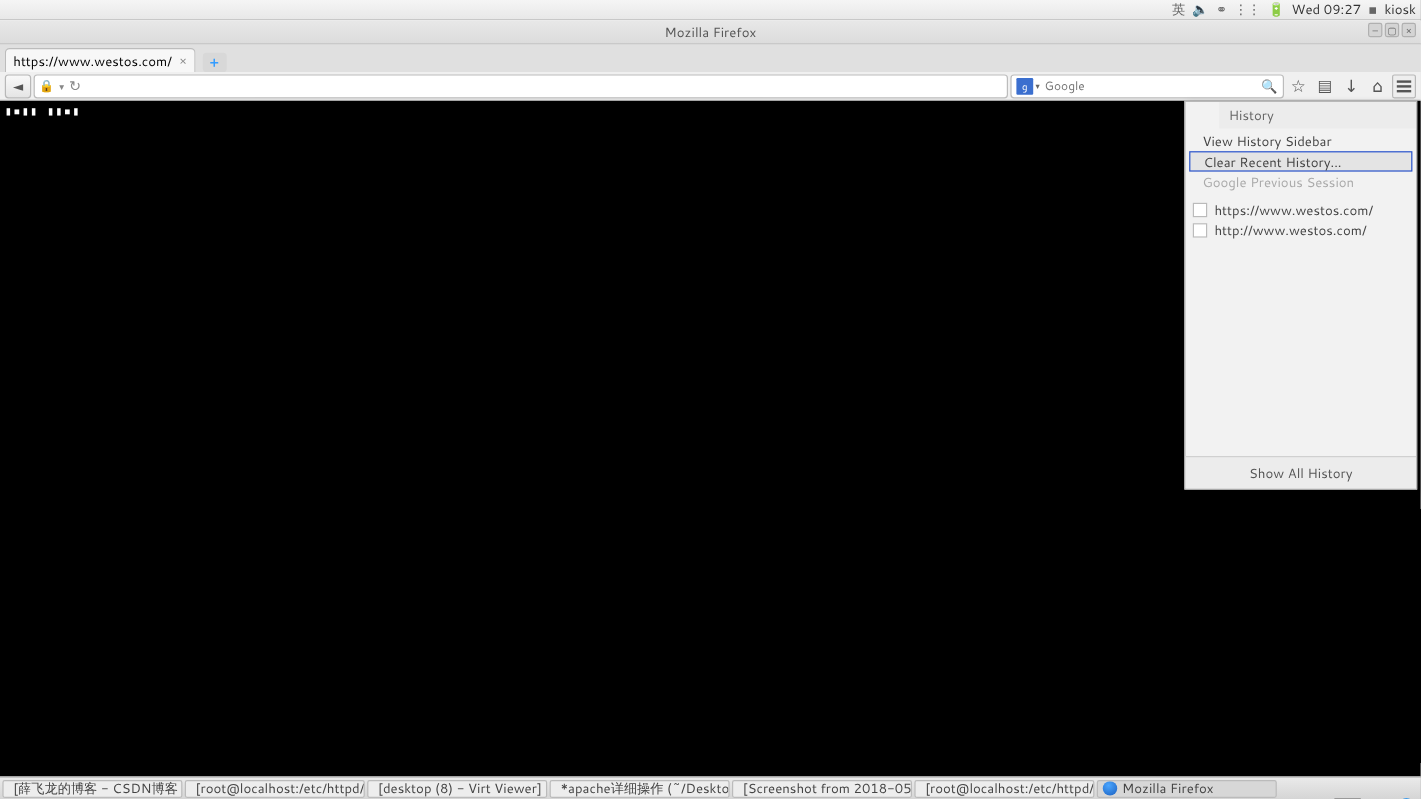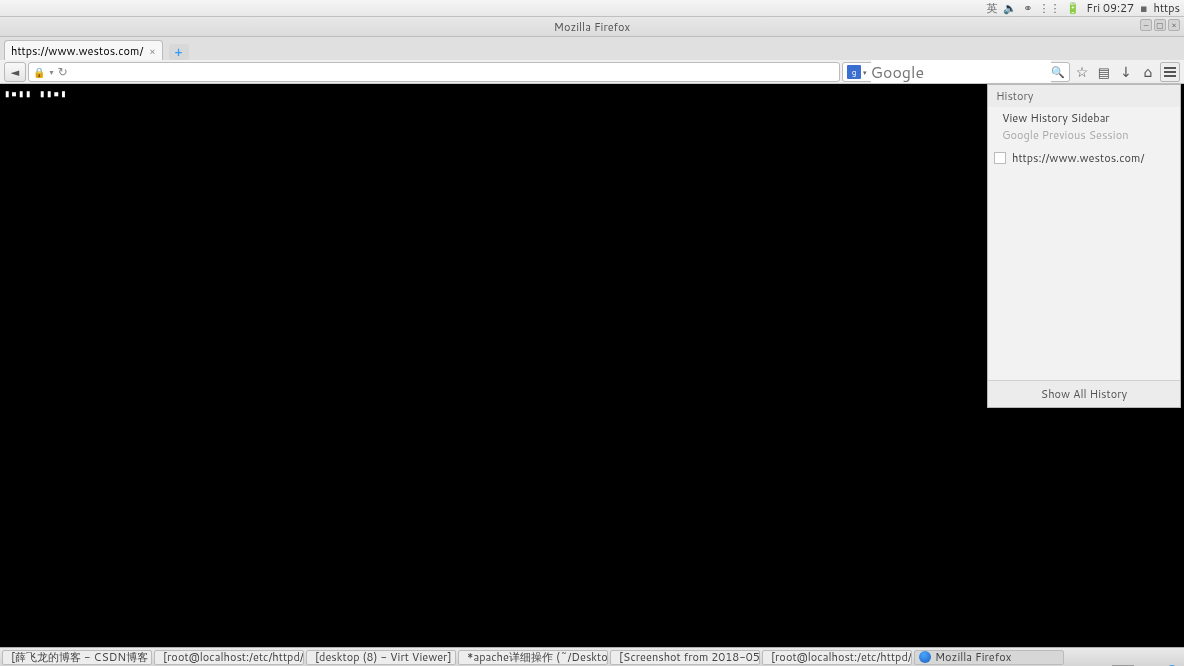--- a/index.html
+++ b/index.html
@@ -30,40 +30,40 @@
 .nav-btn { width: 22px; height: 20px; border-radius: 3px; border: 1px solid #b8b8b8; background: linear-gradient(#f9f9f9,#e5e5e5); display: flex; align-items: center; justify-content: center; color: #555; }
 .urlbar { flex: 1; height: 20px; border: 1px solid #bcbcbc; border-radius: 3px; background: #fff; display: flex; align-items: center; padding: 0 4px; gap: 4px; }
 .lock-icon { color: #888; font-size: 10px; }
 .urlbar-text { flex: 1; color: #555; }
 .urlbar-right { display: flex; align-items: center; gap: 4px; color: #888; }
 .urlbar-right .dd { font-size: 8px; }
 .urlbar-right .reload { font-size: 12px; }
 .searchbar { width: 228px; height: 20px; border: 1px solid #bcbcbc; border-radius: 3px; background: #fff; display: flex; align-items: center; padding: 0 4px; }
 .searchbar .g { width: 14px; height: 14px; background: #3b6fcf; color: #fff; display: flex; align-items: center; justify-content: center; font-size: 8px; border-radius: 1px; }
 .searchbar .g-caret { font-size: 7px; color: #666; margin-left: 2px; }
-.searchbar input { border: none; outline: none; flex: 1; color: #999; font-size: 16px; margin-left: 4px; }
+.searchbar input { border: none; outline: none; flex: 1; color: #999; font-size: 10px; margin-left: 4px; }
 .searchbar .mag { color: #888; }
 .toolbar-icon { width: 20px; height: 20px; display: flex; align-items: center; justify-content: center; color: #555; font-size: 14px; }
 .menu-btn { width: 20px; height: 20px; border: 1px solid #b8b8b8; border-radius: 2px; display: flex; flex-direction: column; align-items: center; justify-content: center; gap: 2px; background: #eee; }
 .menu-btn span { width: 12px; height: 2px; background: #555; }
 
 
 .content { flex: 1; position: relative; background: #000; }
 .page-text { position: absolute; top: 4px; left: 4px; color: #fff; font-family: monospace; font-size: 10px; letter-spacing: 1px; }
 
 
 .menu-panel { position: absolute; top: 83px; right: 3px; width: 218px; bottom: 19px; background: #f0f0f0; border: 1px solid #c0c0c0; display: flex; flex-direction: column; }
 .panel-item { padding: 8px 6px; display: flex; flex-direction: column; align-items: center; color: #666; gap: 4px; }
 .panel-item.active { background: #3d9be9; color: #fff; }
 .panel-icon { width: 22px; height: 22px; border-radius: 50%; display: flex; align-items: center; justify-content: center; }
 .panel-item.active .panel-icon { background: rgba(255,255,255,0.2); }
 
 
 .history-panel { position: absolute; top: 84px; right: 3px; width: 194px; height: 324px; background: #f2f2f2; border: 1px solid #b8b8b8; box-shadow: 2px 3px 6px rgba(0,0,0,0.3); display: flex; flex-direction: column; }
-.history-header { height: 22px; display: flex; align-items: center; padding: 0 8px; color: #666; background: #ececec; }
+.history-header { height: 22px; display: flex; align-items: center; padding: 0 8px; color: #666; background: #ececec; margin-left: 28px; }
 .history-body { flex: 1; display: flex; flex-direction: column; padding-top: 2px; }
 .history-option { height: 17px; display: flex; align-items: center; padding: 0 14px; color: #444; cursor: default; text-align: center; }
 .history-option.selected { background: #e4e4e4; border: 1px solid #2a54cc; margin: 0 3px; padding: 0 11px; }
 .history-option.disabled { color: #aaa; }
 .history-entries { margin-top: 6px; }
 .history-entry { height: 17px; display: flex; align-items: center; padding: 0 6px; gap: 6px; color: #444; }
 .history-entry .page-icon { width: 12px; height: 12px; border: 1px solid #bbb; background: #fff; }
 .history-footer { height: 27px; border-top: 1px solid #d0d0d0; display: flex; align-items: center; justify-content: center; color: #555; background: #ececec; }
 
 
@@ -82,23 +82,23 @@
 </head>
 <body>
 
 <div class="gnome-bar">
   <div class="gnome-bar-right">
     <span class="tray-icon">英</span>
     <span class="tray-icon">🔈</span>
     <span class="tray-icon">⚭</span>
     <span class="tray-icon">⋮⋮</span>
     <span class="tray-icon">🔋</span>
-    <span>Fri 09:27</span>
+    <span>Wed 09:27</span>
     <span class="tray-icon">▪</span>
-    <span>https</span>
+    <span>kiosk</span>
   </div>
 </div>
 
 <div class="menu-panel">
   <div class="panel-item">
     <span>opy</span>
   </div>
   <div class="panel-item">
     <span>00%</span>
   </div>
@@ -164,26 +164,31 @@
 
   <div class="content">
     <div class="page-text">▮▪▮▮ ▮▮▪▮</div>
   </div>
 </div>
 
 <div class="history-panel">
   <div class="history-header">History</div>
   <div class="history-body">
     <div class="history-option">View History Sidebar</div>
+    <div class="history-option selected">Clear Recent History...</div>
     <div class="history-option disabled">Google Previous Session</div>
     <div class="history-entries">
       <div class="history-entry">
         <span class="page-icon"></span>
         <span>https://www.westos.com/</span>
       </div>
+      <div class="history-entry">
+        <span class="page-icon"></span>
+        <span>http://www.westos.com/</span>
+      </div>
     </div>
   </div>
   <div class="history-footer">Show All History</div>
 </div>
 
 <div class="taskbar">
   <div class="task">
       <span class="task-icon ff"></span>
       <span>[薛飞龙的博客 - CSDN博客 - Mo...</span>
     </div>

